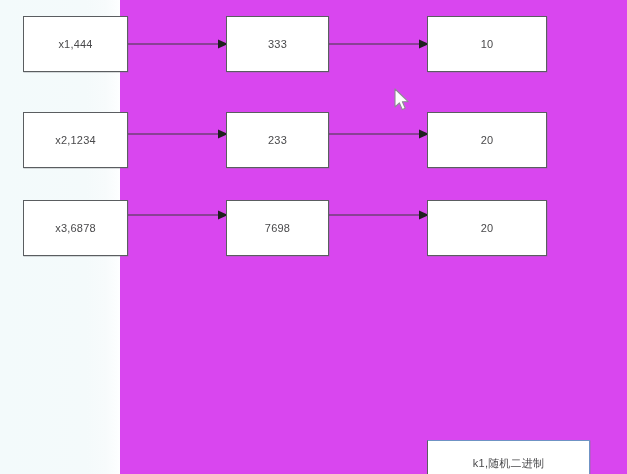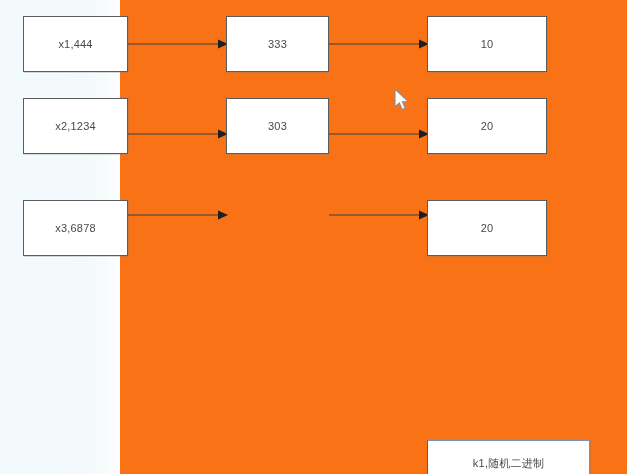--- a/index.html
+++ b/index.html
@@ -12,21 +12,21 @@
     background: #ffffff;
     font-family: "Liberation Sans", "DejaVu Sans", sans-serif;
     overflow: hidden;
     position: relative;
   }
   #canvas {
     position: absolute;
     left: 0; top: 0;
     width: 627px;
     height: 474px;
-    background: #f97316;
+    background: #d946ef;
   }
   
   .left-tint {
     position: absolute;
     left: 0;
     top: 0;
     width: 120px;
     height: 474px;
     background: linear-gradient(to right, #f3fafb 0%, #f4fafb 72%, #f7fbfc 88%, #fdfeff 100%);
     pointer-events: none;
@@ -50,21 +50,21 @@
     border-top-color: #6f93c4;
     border-right-color: #6f93c4;
     margin-top: 28px;
   }
   
   .col-a { left: 23px;  width: 105px; }
   .col-b { left: 226px; width: 103px; }
   .col-c { left: 427px; width: 120px; }
 
   .row-1 { top: 16px;  height: 56px; }
-  .row-2 { top: 98px; height: 56px; justify-content: center; }
+  .row-2 { top: 112px; height: 56px; justify-content: center; }
   .row-3 { top: 200px; height: 56px; }
 
   .node-k1 {
     left: 427px;
     top: 412px;
     width: 163px;
     height: 47px;
     font-size: 11px;
   }
 
@@ -130,21 +130,21 @@
   </div>
 
   <div class="edge edge-ab edge-r2">
     <svg width="100" height="12" viewBox="0 0 100 12" xmlns="http://www.w3.org/2000/svg">
       <line x1="0" y1="6" x2="90" y2="6" stroke="#3c3c3c" stroke-width="1.2"></line>
       <polygon points="90,1.5 100,6 90,10.5" fill="#1f1f1f"></polygon>
     </svg>
   </div>
 
   <div class="node col-b row-2">
-    <span>303</span>
+    <span>233</span>
   </div>
 
   <div class="edge edge-bc edge-r2">
     <svg width="100" height="12" viewBox="0 0 100 12" xmlns="http://www.w3.org/2000/svg">
       <line x1="0" y1="6" x2="90" y2="6" stroke="#3c3c3c" stroke-width="1.2"></line>
       <polygon points="90,1.5 100,6 90,10.5" fill="#1f1f1f"></polygon>
     </svg>
   </div>
 
   <div class="node col-c row-2">
@@ -155,20 +155,23 @@
     <span>x3,6878</span>
   </div>
 
   <div class="edge edge-ab edge-r3">
     <svg width="100" height="12" viewBox="0 0 100 12" xmlns="http://www.w3.org/2000/svg">
       <line x1="0" y1="6" x2="90" y2="6" stroke="#3c3c3c" stroke-width="1.2"></line>
       <polygon points="90,1.5 100,6 90,10.5" fill="#1f1f1f"></polygon>
     </svg>
   </div>
 
+  <div class="node col-b row-3">
+    <span>7698</span>
+  </div>
 
   <div class="edge edge-bc edge-r3">
     <svg width="100" height="12" viewBox="0 0 100 12" xmlns="http://www.w3.org/2000/svg">
       <line x1="0" y1="6" x2="90" y2="6" stroke="#3c3c3c" stroke-width="1.2"></line>
       <polygon points="90,1.5 100,6 90,10.5" fill="#1f1f1f"></polygon>
     </svg>
   </div>
 
   <div class="node col-c row-3">
     <span>20</span>

